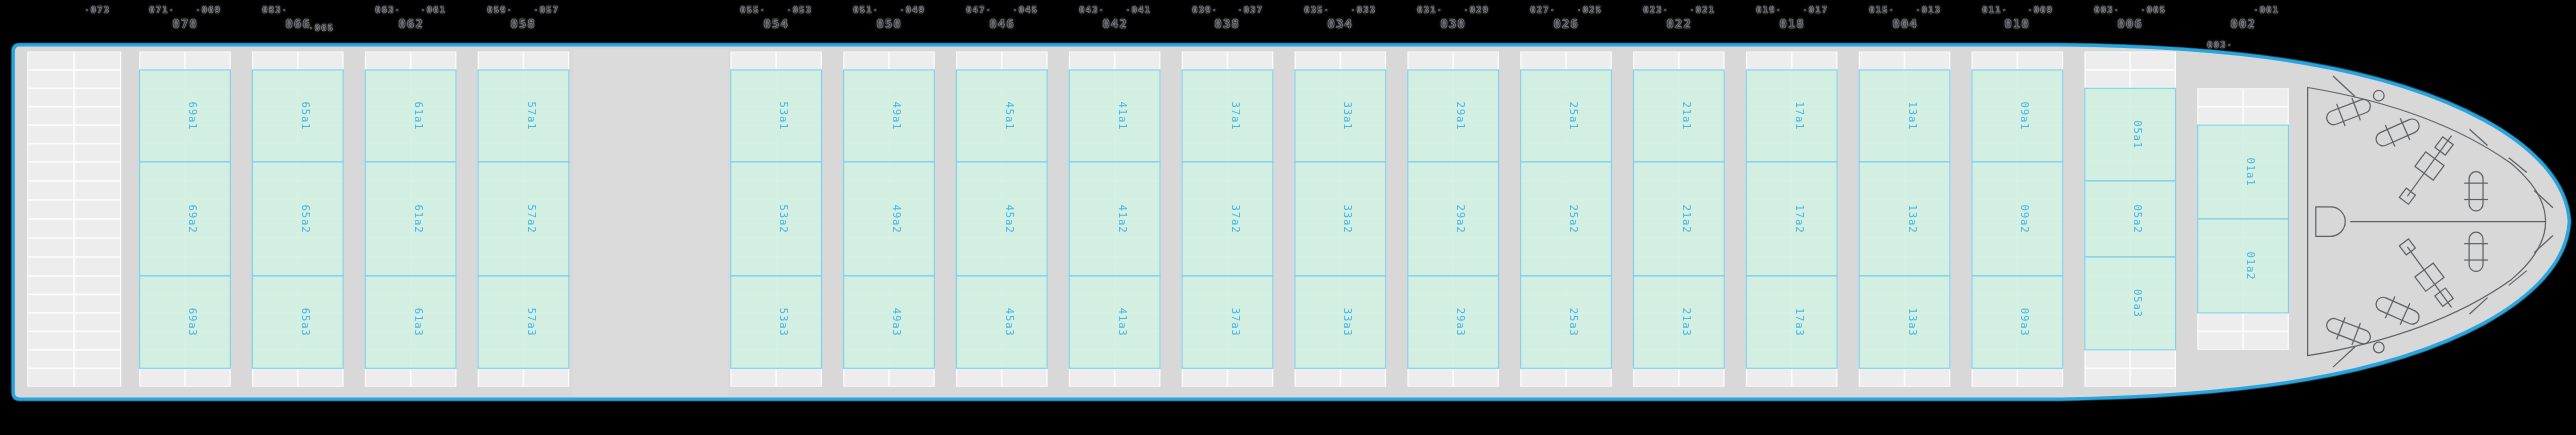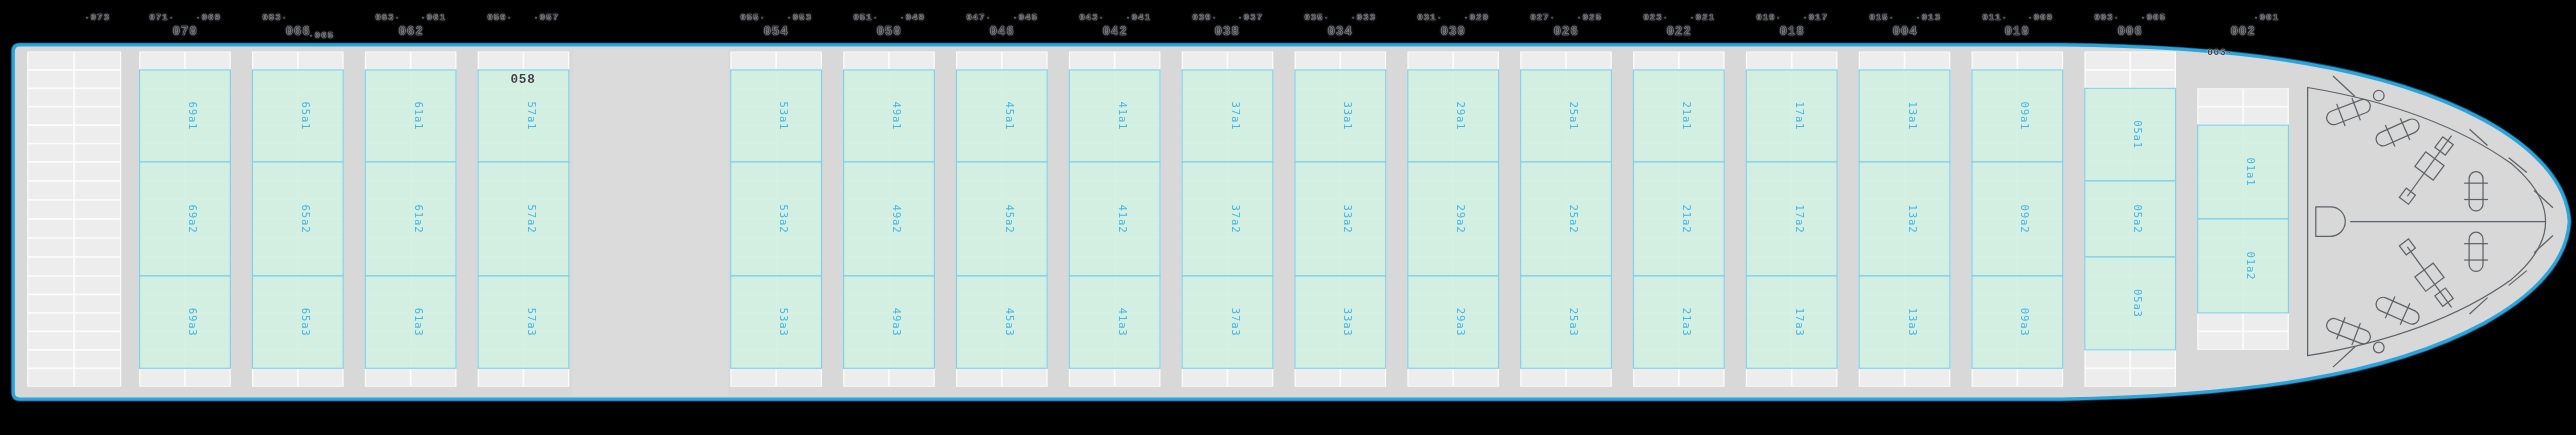--- a/index.html
+++ b/index.html
@@ -1,18 +1,18 @@
 <!DOCTYPE html>
 <html style="font-size:13px"><head>
 <meta charset="utf-8">
 <style>
   html,body{margin:0;padding:0;background:#000;}
   body{width:2576px;height:435px;overflow:hidden;font-family:"DejaVu Sans Mono","Liberation Mono",monospace;}
   #stage{position:relative;width:2576px;height:435px;background:#000;}
-  #labelband{position:absolute;left:0;top:8px;width:2576px;height:31px;font-family:Liberation Mono, monospace;}
+  #labelband{position:absolute;left:0;top:0;width:2576px;height:31px;}
   .odd-label{position:absolute;top:4.1px;transform:translateX(-50%);font-size:9.4px;font-weight:700;color:#3d4049;letter-spacing:0.8px;white-space:nowrap;text-shadow:0 0 0.8px #ffffff,0 0 2.5px rgba(255,255,255,.55);}
   .even-label{position:absolute;top:15.5px;transform:translateX(-50%);font-size:12.7px;font-weight:700;color:#3d4049;letter-spacing:0.8px;white-space:nowrap;text-shadow:0 0 0.8px #ffffff,0 0 2.5px rgba(255,255,255,.55);}
   svg text.blk{font-family:"DejaVu Sans Mono","Liberation Mono",monospace;font-size:13px;letter-spacing:1px;fill:#45b5e8;}
 </style>
 </head>
 <body>
 
 <div id="stage">
   <div id="labelband">
       <span class="odd-label" style="left: 97px;">·073</span>
@@ -20,21 +20,21 @@
       <span class="odd-label" style="left: 208px;">·069</span>
       <span class="even-label" style="left: 185px;">070</span>
       <span class="odd-label" style="left: 275px;">083·</span>
       <span class="odd-label" style="left: 321px; margin-top: 18px;">·065</span>
       <span class="even-label" style="left: 298px;">066</span>
       <span class="odd-label" style="left: 388px;">063·</span>
       <span class="odd-label" style="left: 433px; text-align: center;">·061</span>
       <span class="even-label" style="left: 411px;">062</span>
       <span class="odd-label" style="left: 500px;">059·</span>
       <span class="odd-label" style="left: 546px;">·057</span>
-      <span class="even-label" style="left: 523px; margin-top: 48px;">058</span>
+      <span class="even-label" style="left: 523px;">058</span>
       <span class="odd-label" style="left: 753px;">055·</span>
       <span class="odd-label" style="left: 799px;">·053</span>
       <span class="even-label" style="left: 776px;">054</span>
       <span class="odd-label" style="left: 866px;">051·</span>
       <span class="odd-label" style="left: 912px;">·049</span>
       <span class="even-label" style="left: 889px;">050</span>
       <span class="odd-label" style="left: 979px;">047·</span>
       <span class="odd-label" style="left: 1025px;">·045</span>
       <span class="even-label" style="left: 1002px;">046</span>
       <span class="odd-label" style="left: 1092px;">043·</span>

